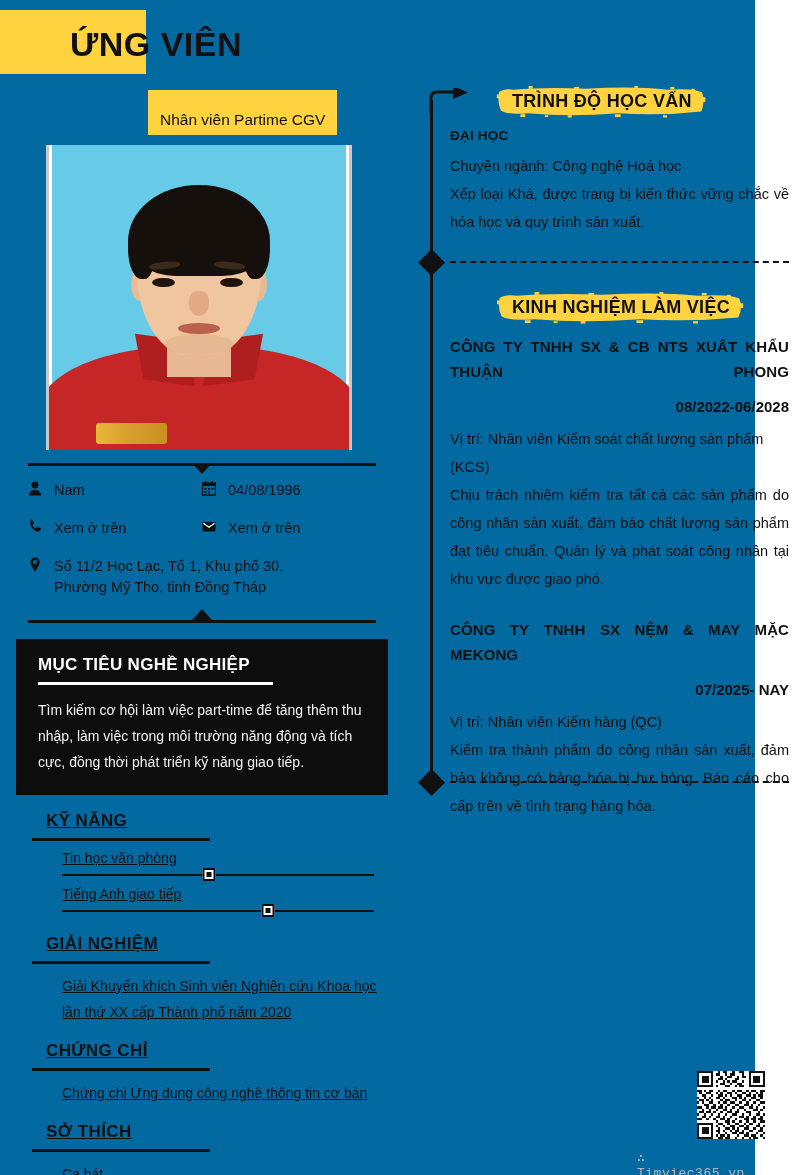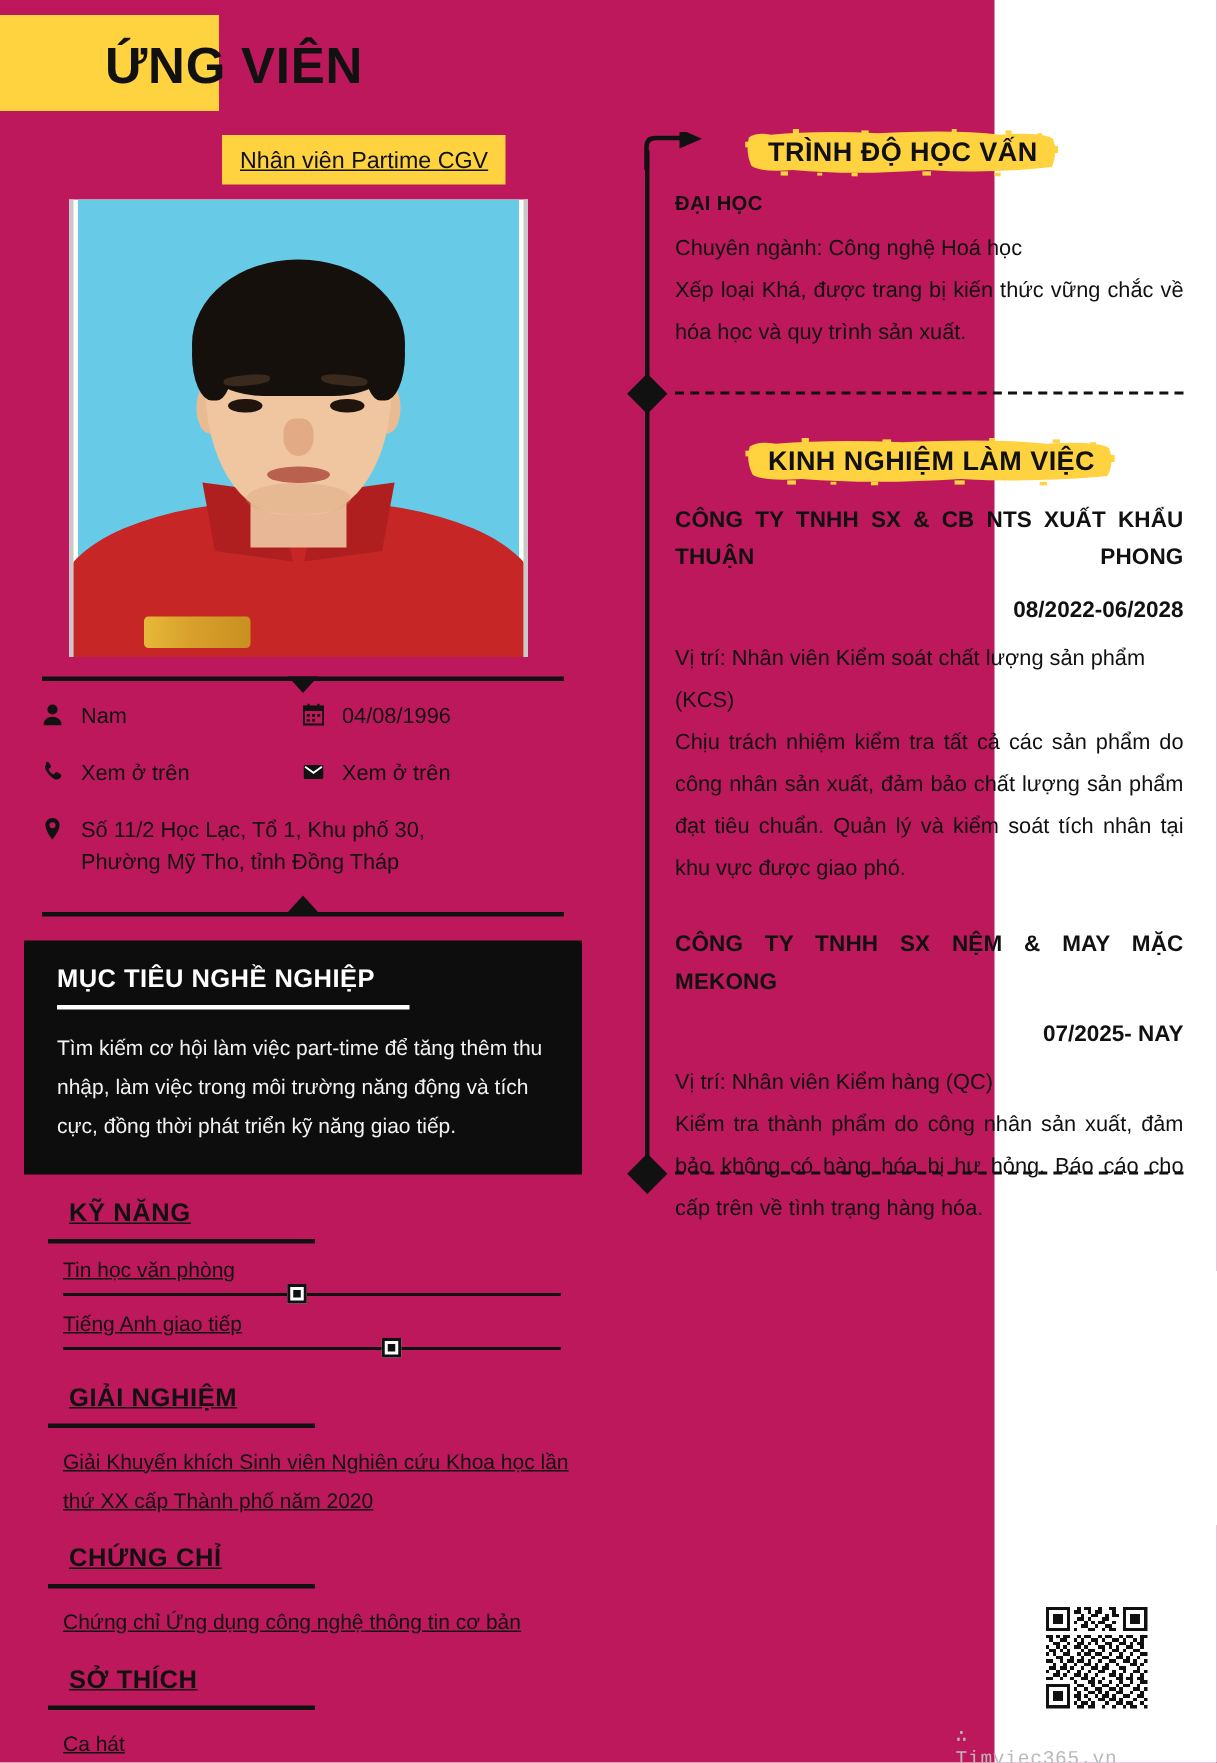--- a/index.html
+++ b/index.html
@@ -3,21 +3,21 @@
 <meta charset="utf-8">
 <style>
   * { box-sizing: border-box; margin: 0; padding: 0; }
   html, body {
     width: 811px; height: 1175px;
     background: #ffffff;
     font-family: "Liberation Sans", sans-serif;
     color: #111111;
     overflow: hidden;
   }
-  .page { position: relative; width: 663px; height: 1175px; background:#be185d; }
+  .page { position: relative; width: 755px; height: 1175px; background:#0369a1; }
 
   
   .hdr-band {
     position: absolute; left: 0; top: 10px;
     width: 146px; height: 64px;
     background: var(--yellow);
   }
   .hdr-title {
     position: absolute; left: 70px; top: 22px;
     font-size: 34px; font-weight: bold; letter-spacing: .5px;
@@ -26,25 +26,24 @@
 
   :root { --yellow: #ffd23f; --ink:#111; }
 
   
   .left { position: absolute; left: 0; top: 90px; width: 404px; }
 
   .role-tag {
     margin-left: 148px;
     display: inline-block;
     background: var(--yellow);
-    padding: 9px 12px 6px 12px;
+    padding: 21px 12px 6px 12px;
     font-size: 15.5px;
     color: #111;
     white-space: nowrap;
-    text-decoration: underline;
   }
 
   .photo-wrap {
     margin-top: 10px; margin-left: 46px;
     width: 306px; height: 305px;
     border-left: 3px solid #c9c9c9;
     border-right: 3px solid #c9c9c9;
     background:#fff;
     position: relative; overflow: hidden;
   }
@@ -150,21 +149,21 @@
   .obj-rule { height:2.5px; background:#fff; width: 235px; margin-bottom:12px; }
   .obj-p { font-size: 14px; line-height: 26px; color:#f2f2f2; }
 
   
   .lsec { margin: 16px 16px 0 16px; text-decoration: underline; }
   .lsec h3 {
     font-size: 17px; font-weight:bold; letter-spacing:.4px;
     color:#111; margin-left: 30px;
   }
   .lsec .rule { height:3px; background:#111; width: 178px; margin: 7px 0 0 16px; }
-  .lsec .body { margin: 9px 0 0 26px; }
+  .lsec .body { margin: 9px 0 0 46px; }
   .lsec .body p { font-size: 14px; line-height: 26px; color:#111; }
 
   .skill { margin-top: 4px; }
   .skill-name { font-size: 14px; color:#111; margin-bottom: 2px; }
   .skill-track {
     position:relative; height: 14px; margin-right: 14px;
   }
   .skill-track .line {
     position:absolute; left:0; right:0; top:6px; height:2.5px; background:#111;
   }
@@ -467,21 +466,21 @@
             </g>
           </svg>
         </div>
         <div class="lbl">KINH NGHIỆM LÀM VIỆC</div>
       </div>
 
       <div class="r-body">
         <div class="r-company wide">CÔNG TY TNHH SX &amp; CB NTS XUẤT KHẨU THUẬN PHONG</div>
         <div class="r-date">08/2022-06/2028</div>
         <p class="r-p">Vị trí: Nhân viên Kiểm soát chất lượng sản phẩm (KCS)</p>
-        <p class="r-p just">Chịu trách nhiệm kiểm tra tất cả các sản phẩm do công nhân sản xuất, đảm bảo chất lượng sản phẩm đạt tiêu chuẩn. Quản lý và kiểm soát tích nhân tại khu vực được giao phó.</p>
+        <p class="r-p just">Chịu trách nhiệm kiểm tra tất cả các sản phẩm do công nhân sản xuất, đảm bảo chất lượng sản phẩm đạt tiêu chuẩn. Quản lý và phát soát công nhân tại khu vực được giao phó.</p>
       </div>
 
       <div class="r-body job2">
         <div class="r-company">CÔNG TY TNHH SX NỆM &amp; MAY MẶC MEKONG</div>
         <div class="r-date">07/2025- NAY</div>
         <p class="r-p">Vị trí: Nhân viên Kiểm hàng (QC)</p>
         <p class="r-p just">Kiểm tra thành phẩm do công nhân sản xuất, đảm bảo không có hàng hóa bị hư hỏng. Báo cáo cho cấp trên về tình trạng hàng hóa.</p>
       </div>
     </div>
   </div>

